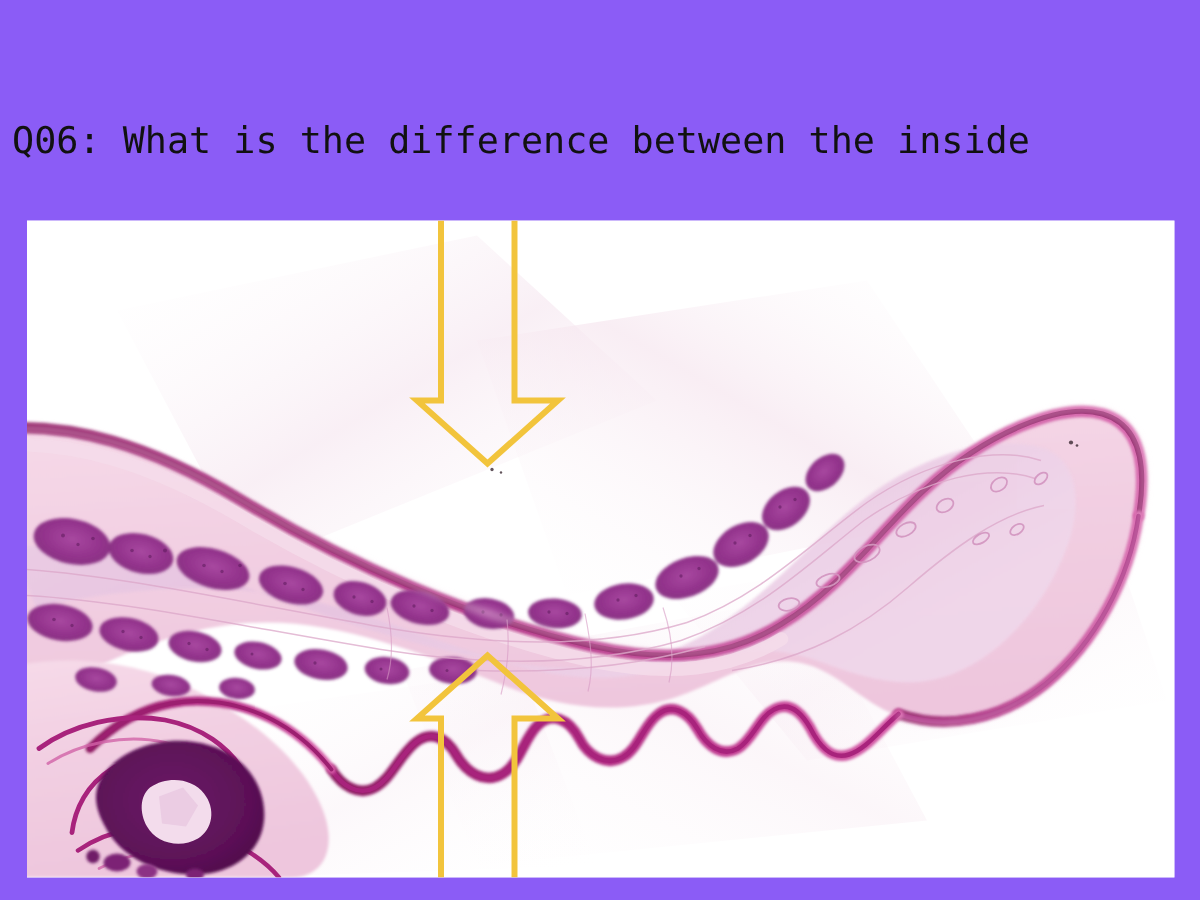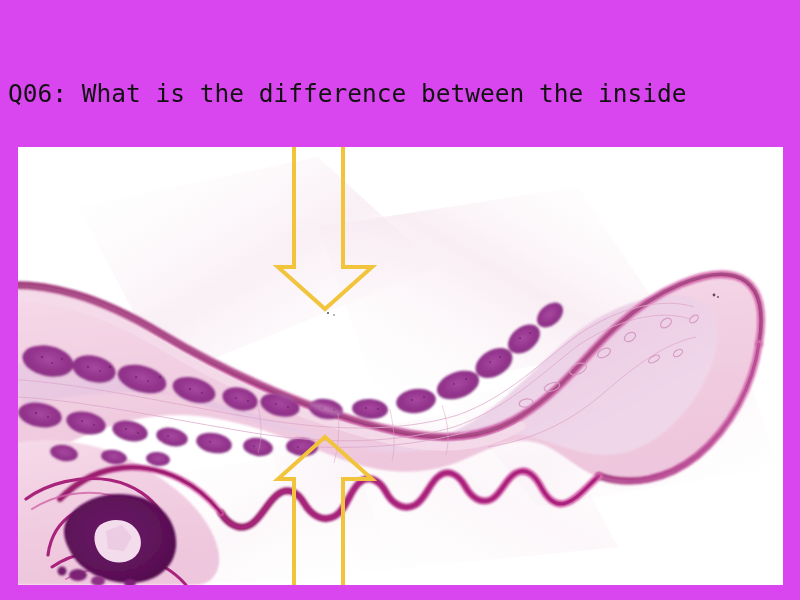--- a/index.html
+++ b/index.html
@@ -61,21 +61,21 @@
     left: 0;
     top: 0;
     width: 765px;
     height: 438px;
     pointer-events: none;
   }
 </style>
 </head>
 <body style="background: rgb(237, 237, 237);">
 
-<div id="slide" style="background: #d946ef;">
+<div id="slide" style="background: #8b5cf6;">
 
   <div id="title-block">
     <div id="question-title" style="color: rgb(17, 17, 17);">
       <span class="l1">Q06: What is the difference between the inside</span>
       <span class="l2">and outside epithelium of this structure?</span>
     </div>
   </div>
 
   <div id="figure-frame" style="background: rgb(255, 255, 255);">
 

